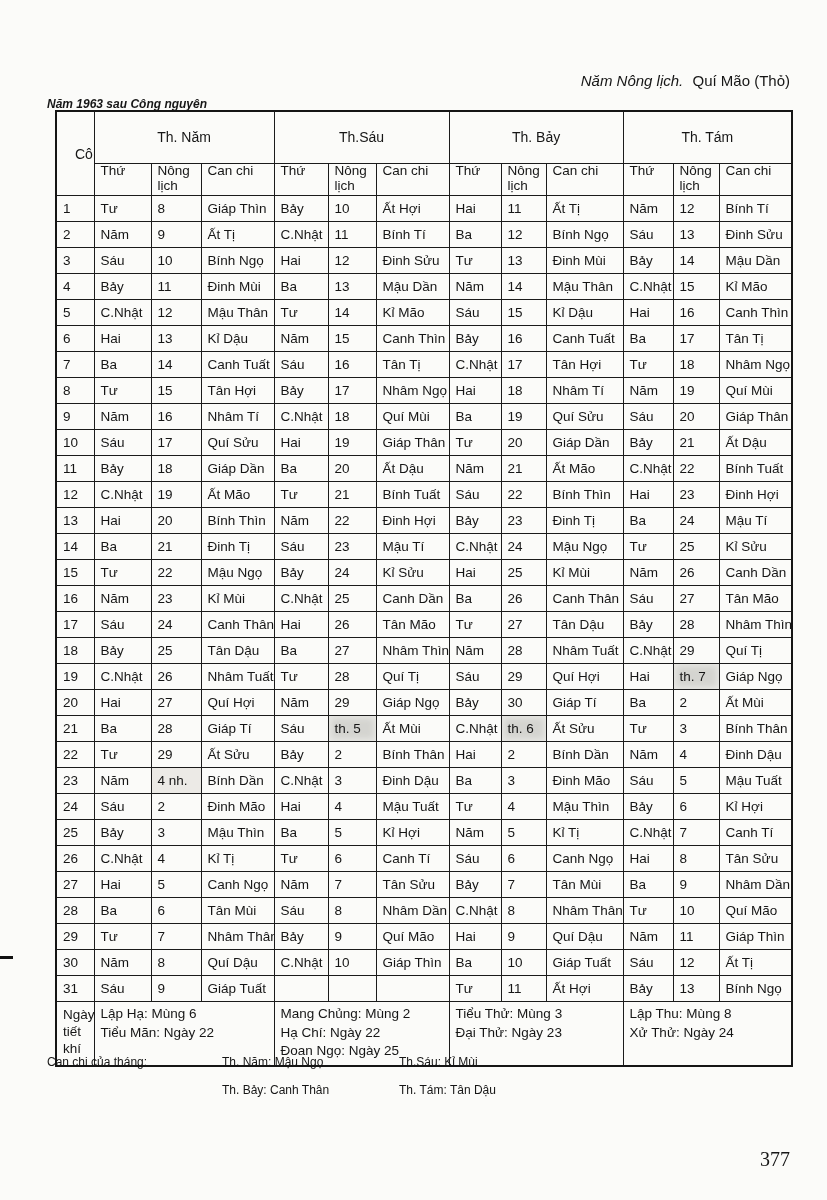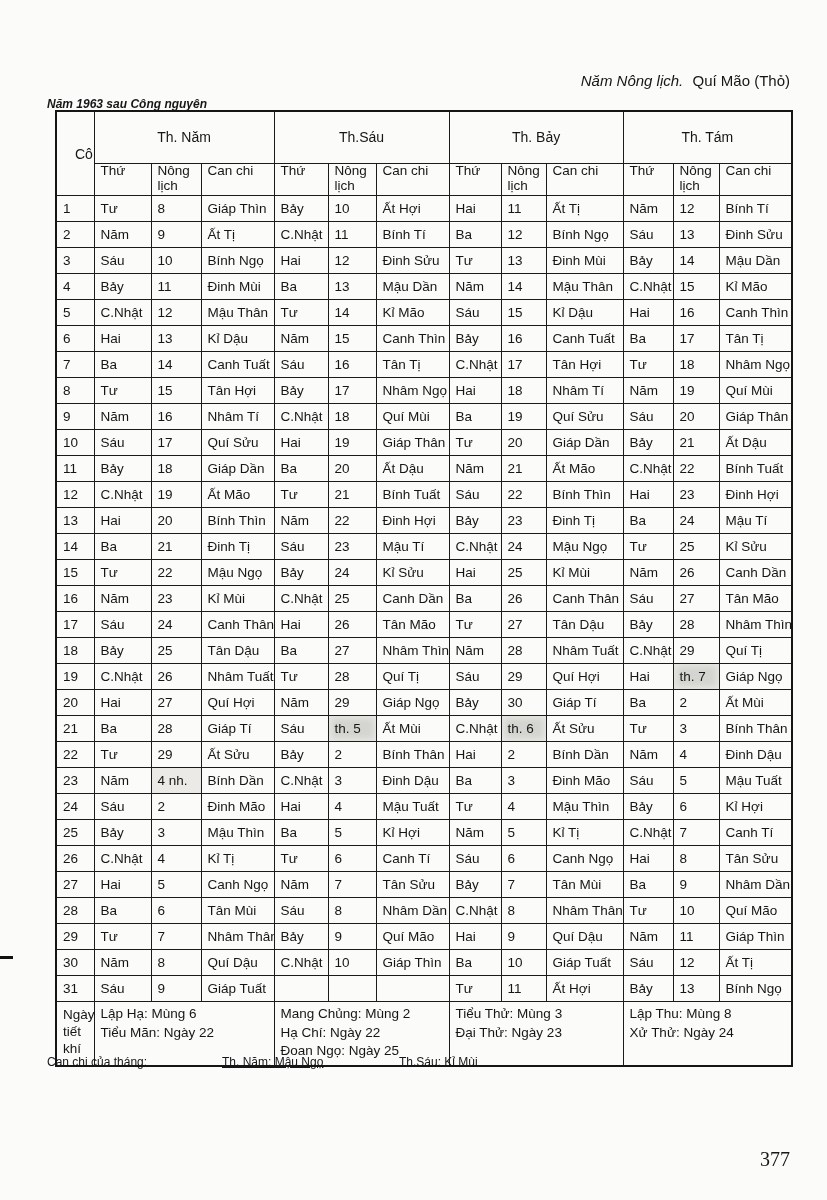--- a/index.html
+++ b/index.html
@@ -34,21 +34,21 @@
   td.hl { background:#d4d4d0; box-shadow:inset 0 0 6px 2px #e9e9e5; }
   td.hl-light { background:#eceae6; }
   
   tr.tietkhi th, tr.tietkhi td { vertical-align:top; padding-top:5px; white-space:normal; height:64px; }
   tr.tietkhi .line { margin-bottom:4px; white-space:nowrap; }
   tr.tietkhi th { line-height:1.25; }
   
   .legend { position:absolute; left:47px; top:1055px; width:740px; font-size:12px; }
   .legend .row { position:relative; height:28px; }
   .legend .cell-label { position:absolute; left:0; top:0; }
-  .legend .cell-a { position:absolute; left:175px; top:0;text-decoration:underline; }
+  .legend .cell-a { position:absolute; left:175px; top:0; }
   .legend .cell-b { position:absolute; left:352px; top:0; }
   
   .page-number { position:absolute; right:37px; top:1148px; font-family:"Liberation Serif","DejaVu Serif",serif; font-size:20px; }
   .edge-dash { position:absolute; left:0; top:956px; width:13px; height:3px; background:#111; }
 </style>
 </head>
 <body>
 
 <div class="page">
 
@@ -589,18 +589,22 @@
         </tr>
       </tfoot>
   </table>
 
   <div class="legend">
     <div class="row">
       <span class="cell-label">Can chi của tháng:</span>
       <span class="cell-a">Th. Năm: Mậu Ngọ</span>
       <span class="cell-b">Th.Sáu: Kỉ Mùi</span>
     </div>
+    <div class="row">
+      <span class="cell-a">Th. Bảy: Canh Thân</span>
+      <span class="cell-b">Th. Tám: Tân Dậu</span>
+    </div>
   </div>
 
   <div class="edge-dash"></div>
   <div class="page-number">377</div>
 
 </div>
 
 </body></html>

